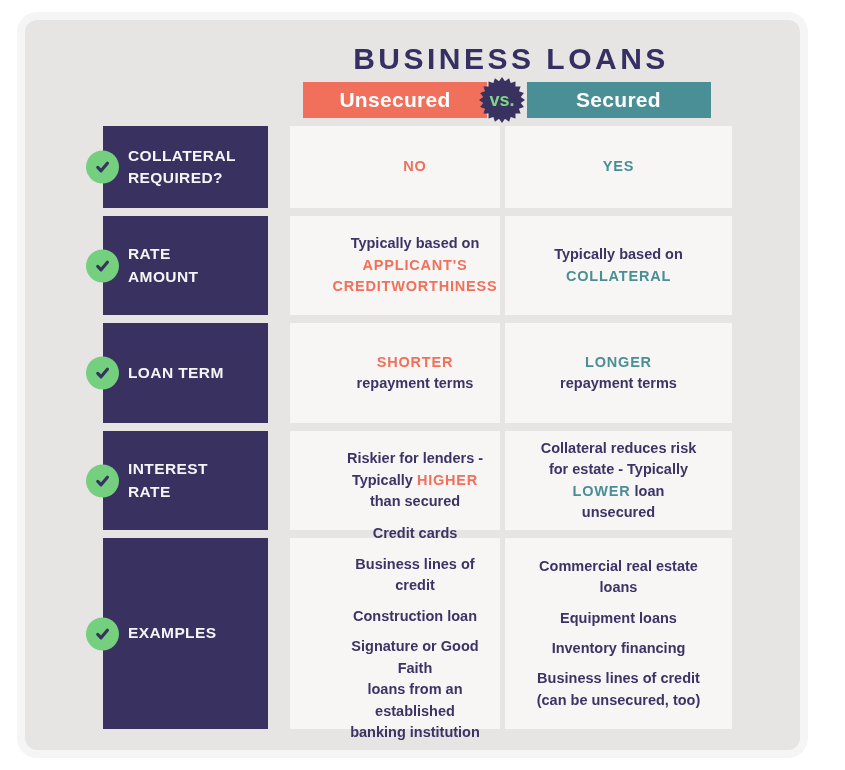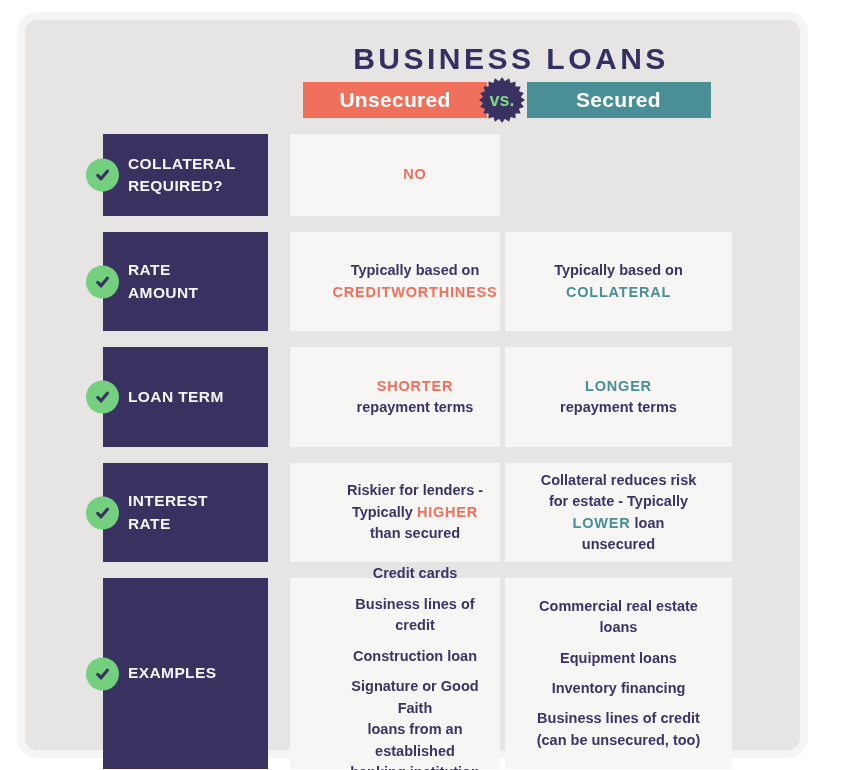--- a/index.html
+++ b/index.html
@@ -29,21 +29,21 @@
     letter-spacing:3.5px;
     color:var(--title,#353061);
   }
   .table{
     position:relative;
     margin-left:78px;
     width:629px;
     display:grid;
     grid-template-columns:165px 22px 210px 5px 227px;
     grid-template-rows:36px 82px 99px 100px 99px 191px;
-    row-gap:16px;
+    row-gap:8px;
   }
   .col-header{
     width:184px;height:36px;
     margin:0 auto;
     display:flex;align-items:center;justify-content:center;
     color:#fff;
     font-size:21px;
     font-weight:bold;
     letter-spacing:.3px;
   }
@@ -133,33 +133,39 @@
           </svg>
       </span>
       <span class="side-label">COLLATERAL
 REQUIRED?</span>
     </div>
     <div class="cell unsec r1">
         <div class="para">
           <div class="line"><span class="accent">NO</span></div>
         </div>
       </div>
+    <div class="cell sec r1">
+        <div class="para">
+          <div class="line"><span class="accent">YES</span></div>
+        </div>
+      </div>
 
     <div class="side r2">
       <span class="check">
         <svg width="19" height="19" viewBox="0 0 24 24">
             <path d="M6 12.5l4.2 4.3 8-9.5" stroke="#393160" stroke-width="4" fill="none" stroke-linecap="round" stroke-linejoin="round"></path>
           </svg>
       </span>
       <span class="side-label">RATE
 AMOUNT</span>
     </div>
     <div class="cell unsec r2">
         <div class="para">
           <div class="line"><span>Typically based on</span></div>
+          <div class="line"><span class="accent">APPLICANT'S</span></div>
           <div class="line"><span class="accent">CREDITWORTHINESS</span></div>
         </div>
       </div>
     <div class="cell sec r2">
         <div class="para">
           <div class="line"><span>Typically based on</span></div>
           <div class="line"><span class="accent">COLLATERAL</span></div>
         </div>
       </div>
 

